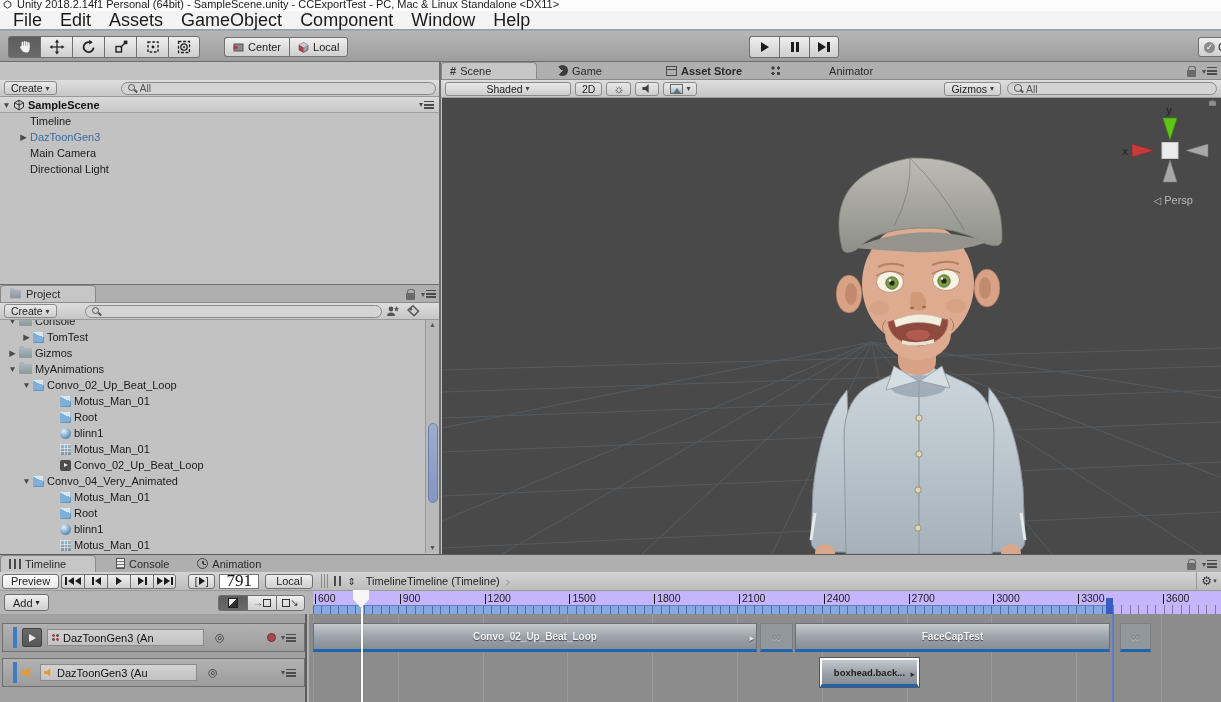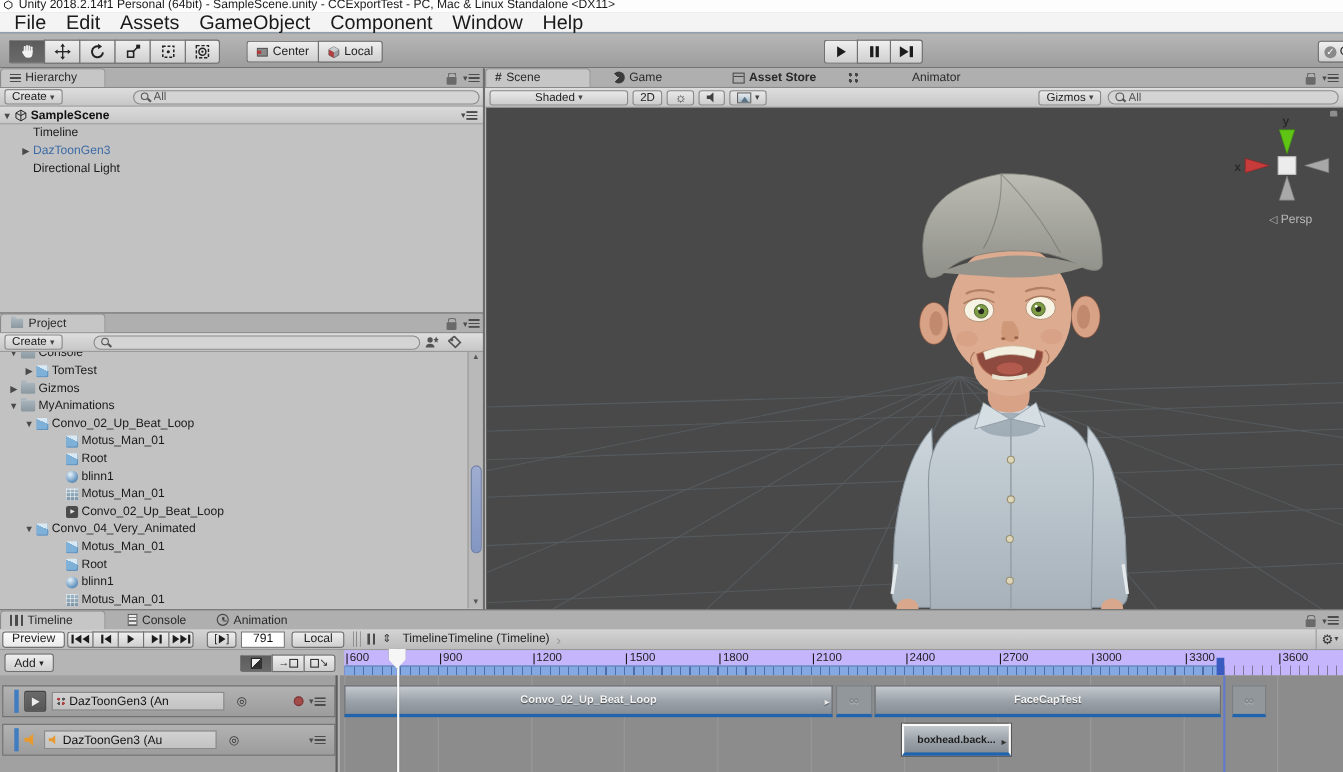--- a/index.html
+++ b/index.html
@@ -116,22 +116,22 @@
   #vp-lock .lock{background:#8e8e8e;}
   
   #timeline-panel{left:0;top:554px;width:1221px;height:148px;background:#b2b2b2;border-top:1px solid #5a5a5a;}
   #tl-toolbar{position:absolute;left:0;top:17px;width:1221px;height:19px;background:linear-gradient(#d4d4d4,#bcbcbc);
     border-bottom:1px solid #999;display:flex;align-items:center;}
   #tl-toolbar .btn{height:15px;}
   .transport{display:flex;margin-left:2px;}
   .transport .btn{width:23px;border-radius:0;border-right-width:0;gap:1px;}
   .transport .btn:first-child{border-radius:3px 0 0 3px;}
   .transport .btn:last-child{border-radius:0 3px 3px 0;border-right-width:1px;}
-  #frame-field{width:40px;height:15px;border:1px solid #777;background:#fff;font-size:11px;color:#111;text-align:center;
-    font-family:Liberation Sans, sans-serif;padding:0 2px;}
+  #frame-field{width:40px;height:15px;border:1px solid #777;background:#fff;font-size:17px;color:#111;text-align:center;
+    font-family:Liberation Serif, serif;padding:0 2px;}
   .splitter{width:7px;height:14px;margin:0 2px;background:repeating-linear-gradient(to right,#8a8a8a 0 1px,transparent 1px 3px);}
   #breadcrumb{font-size:11px;color:#222;margin-left:10px;}
   .crumb-chev{color:#9a9a9a;font-size:13px;margin-left:6px;}
   #gear-btn{position:absolute;right:0;top:0;width:25px;height:18px;border-left:1px solid #999;display:flex;align-items:center;justify-content:center;font-size:12px;color:#333;}
   #gear-btn::after{content:"▾";font-size:7px;margin-left:1px;color:#444;}
   
   #add-row{position:absolute;left:0;top:36px;width:307px;height:23px;background:#b5b5b5;}
   #add-btn{position:absolute;left:4px;top:3px;height:17px;padding:0 8px;}
   #add-btn::after{content:"▾";font-size:8px;margin-left:3px;}
   .blend-group{position:absolute;left:218px;top:4px;display:flex;}
@@ -286,32 +286,20 @@
         <span class="vbar"></span>
       </div>
   </div>
   <div class="btn" id="collab-btn">
     <span class="chk">✓</span>
     <span>C</span>
   </div>
 </div>
 
 <div class="panel" id="hierarchy-panel" style="left:0;top:62px;width:440px;height:222px;">
-  <div class="tabbar">
-    <div class="tab active">
-      <span class="hlines"></span>
-      <span>Hierarchy</span>
-    </div>
-    <div class="tab-right">
-      <span class="lock"></span>
-      <span class="menu-glyph">
-          <span class="hlines"></span>
-        </span>
-    </div>
-  </div>
   <div class="panel-toolbar">
     <span class="mini-btn drop">
         <span>Create</span>
       </span>
     <span style="width:56px"></span>
     <span class="search-pill">
       <span class="mag"></span>
       <input value="All" style="">
     </span>
   </div>
@@ -327,20 +315,24 @@
         </span>
     </div>
     <div id="hier-items">
         <div class="h-row" style="padding-left: 17px;">
           <span class="fold"></span>
           <span class="h-label">Timeline</span>
         </div>
         <div class="h-row" style="padding-left: 17px;">
           <span class="fold">▶</span>
           <span class="h-label prefab">DazToonGen3</span>
+        </div>
+        <div class="h-row" style="padding-left: 17px;">
+          <span class="fold"></span>
+          <span class="h-label">Main Camera</span>
         </div>
         <div class="h-row" style="padding-left: 17px;">
           <span class="fold"></span>
           <span class="h-label">Directional Light</span>
         </div>
       </div>
   </div>
 </div>
 
 <div class="panel" id="project-panel" style="left:0;top:285px;width:440px;height:269px;">

